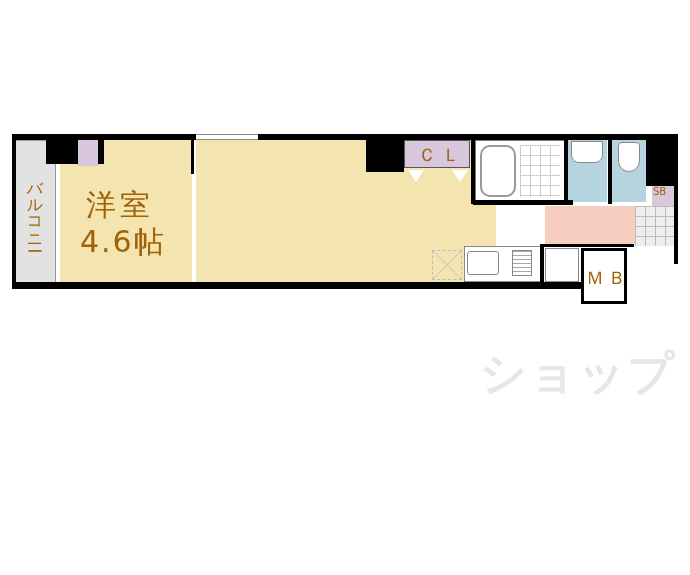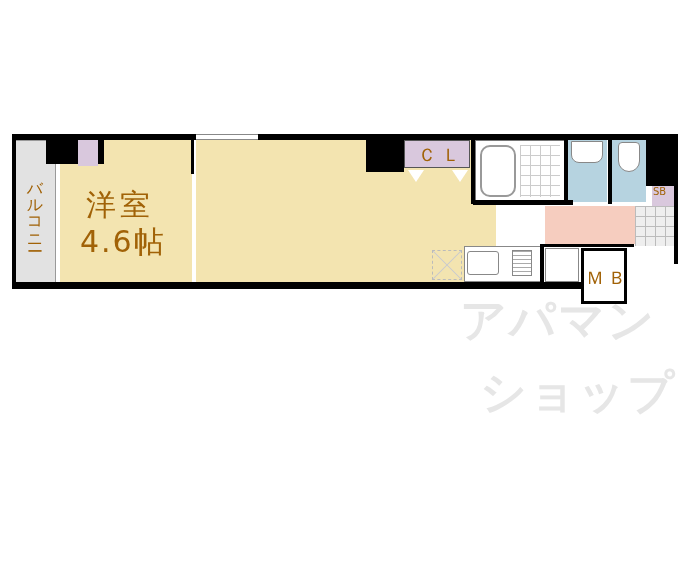--- a/index.html
+++ b/index.html
@@ -72,15 +72,14 @@
   <div class="wall" style="left:471px;top:134px;width:4px;height:70px;"></div>
   <div class="wall" style="left:564px;top:134px;width:4px;height:70px;"></div>
   <div class="wall" style="left:608px;top:134px;width:4px;height:70px;"></div>
   <div class="wall" style="left:646px;top:134px;width:30px;height:52px;"></div>
   <div class="wall" style="left:674px;top:134px;width:4px;height:130px;"></div>
   <div class="wall" style="left:540px;top:244px;width:4px;height:42px;"></div>
   <div class="wall" style="left:544px;top:244px;width:90px;height:3px;"></div>
 
   <div class="abs" style="left:196px;top:134px;width:62px;height:6px;background:#fff;border-top:1px solid #888;border-bottom:1px solid #888;"></div>
 
-  <div class="watermark" style="left:460px;top:290px;font-size:46px;letter-spacing:2px;">アパマン</div>
-  <div class="watermark" style="left:480px;top:362px;font-size:46px;letter-spacing:2px;">ショップ</div>
+  <div class="watermark" style="left:480px;top:343px;font-size:46px;letter-spacing:2px;">ショップ</div>
 </div>
 
 </body></html>

